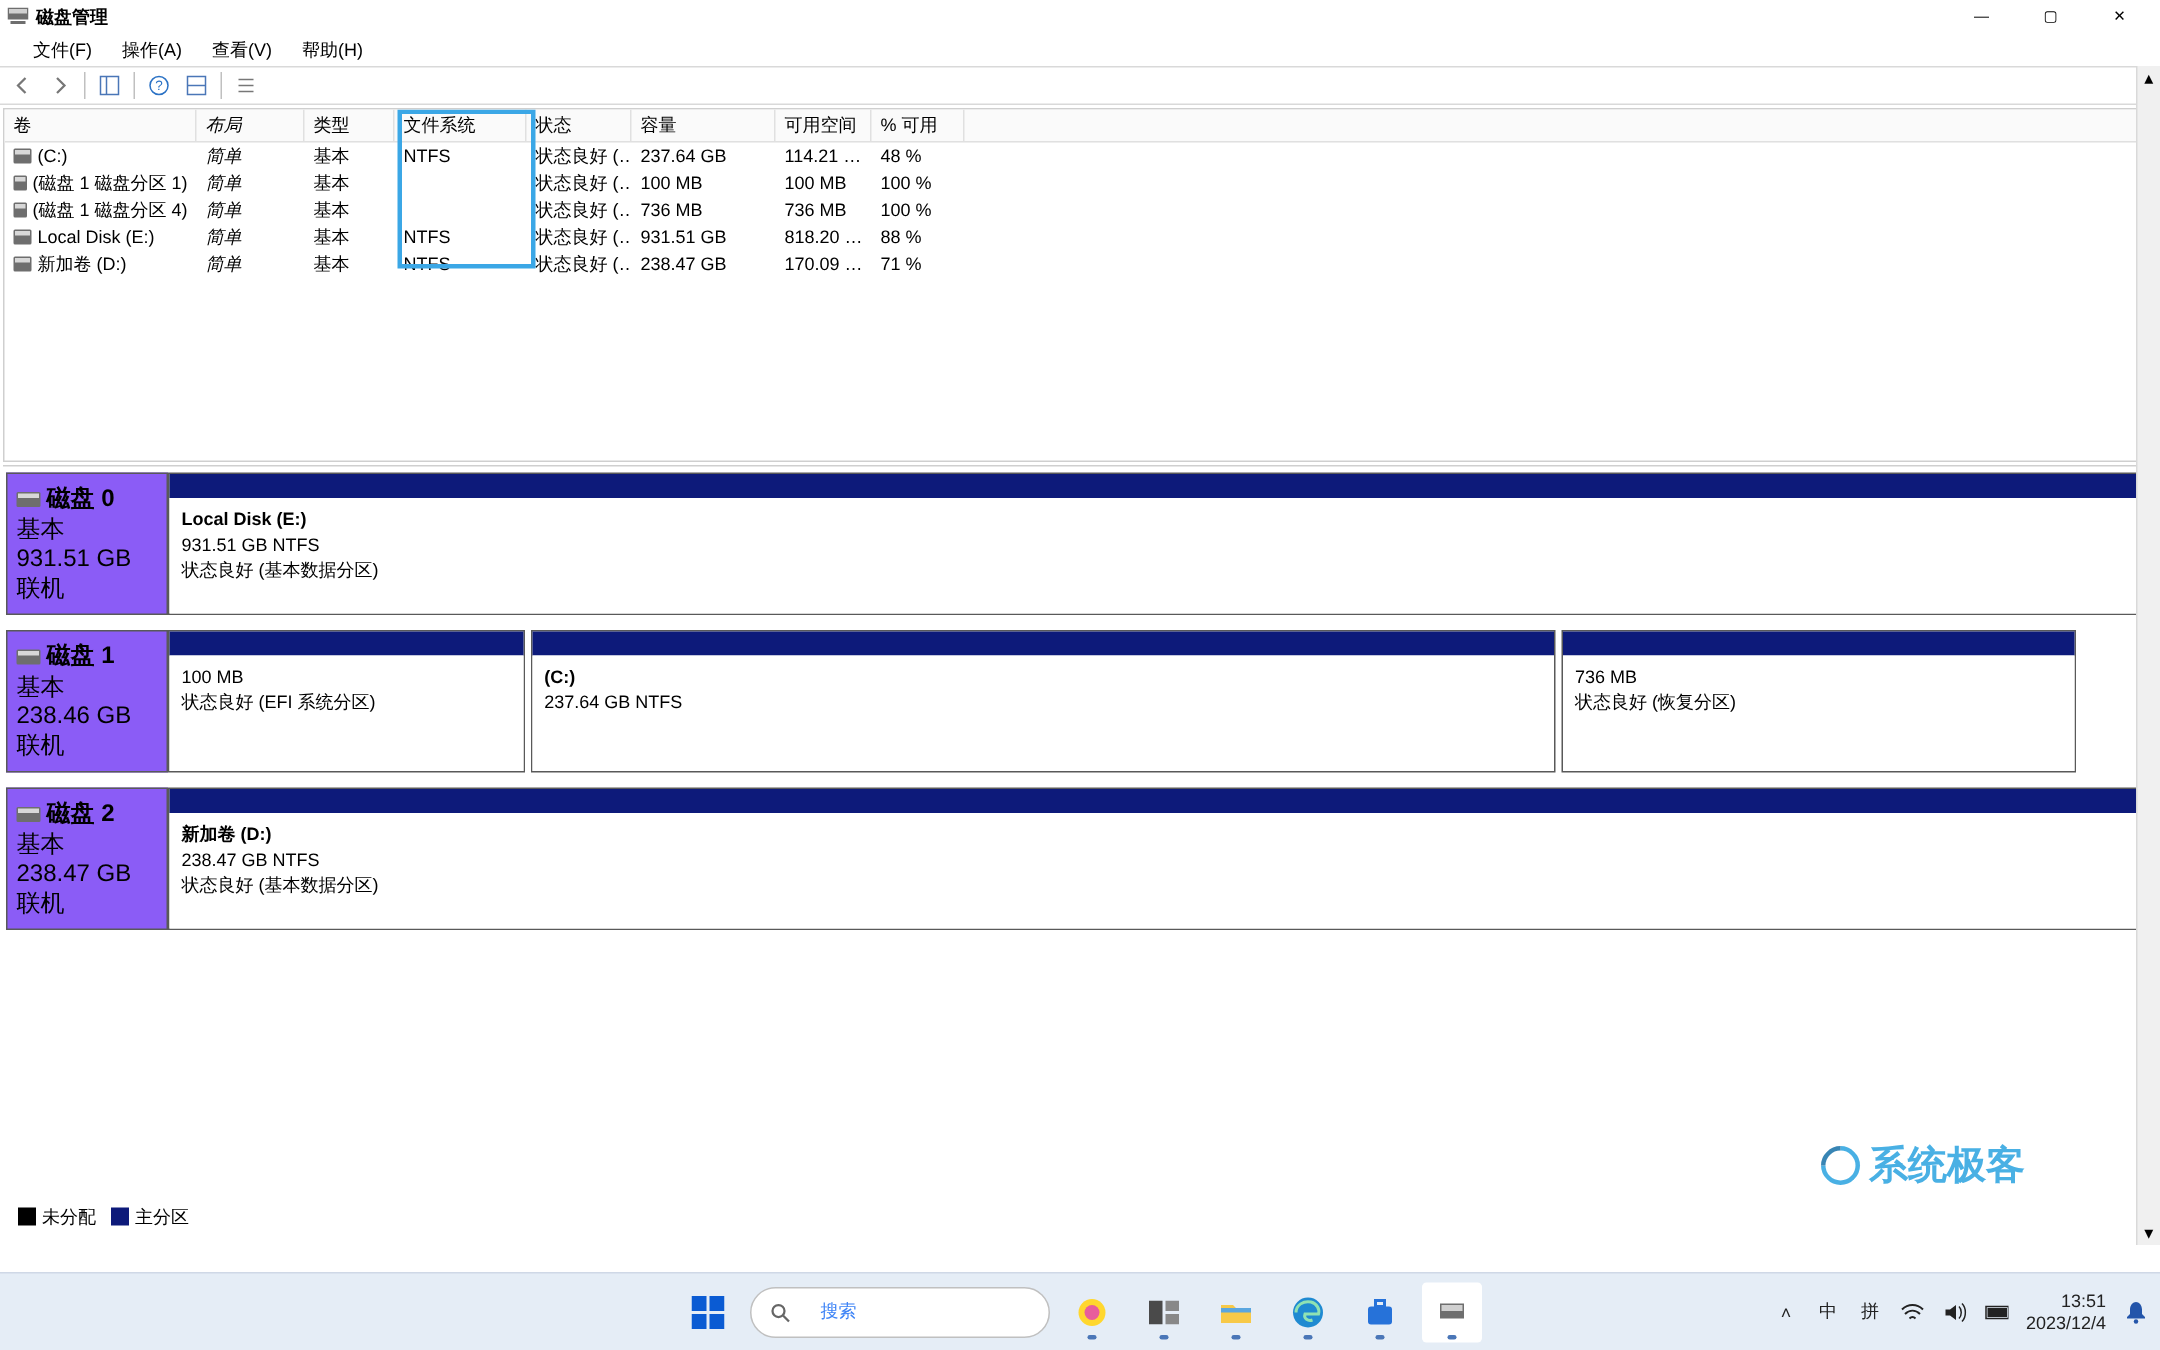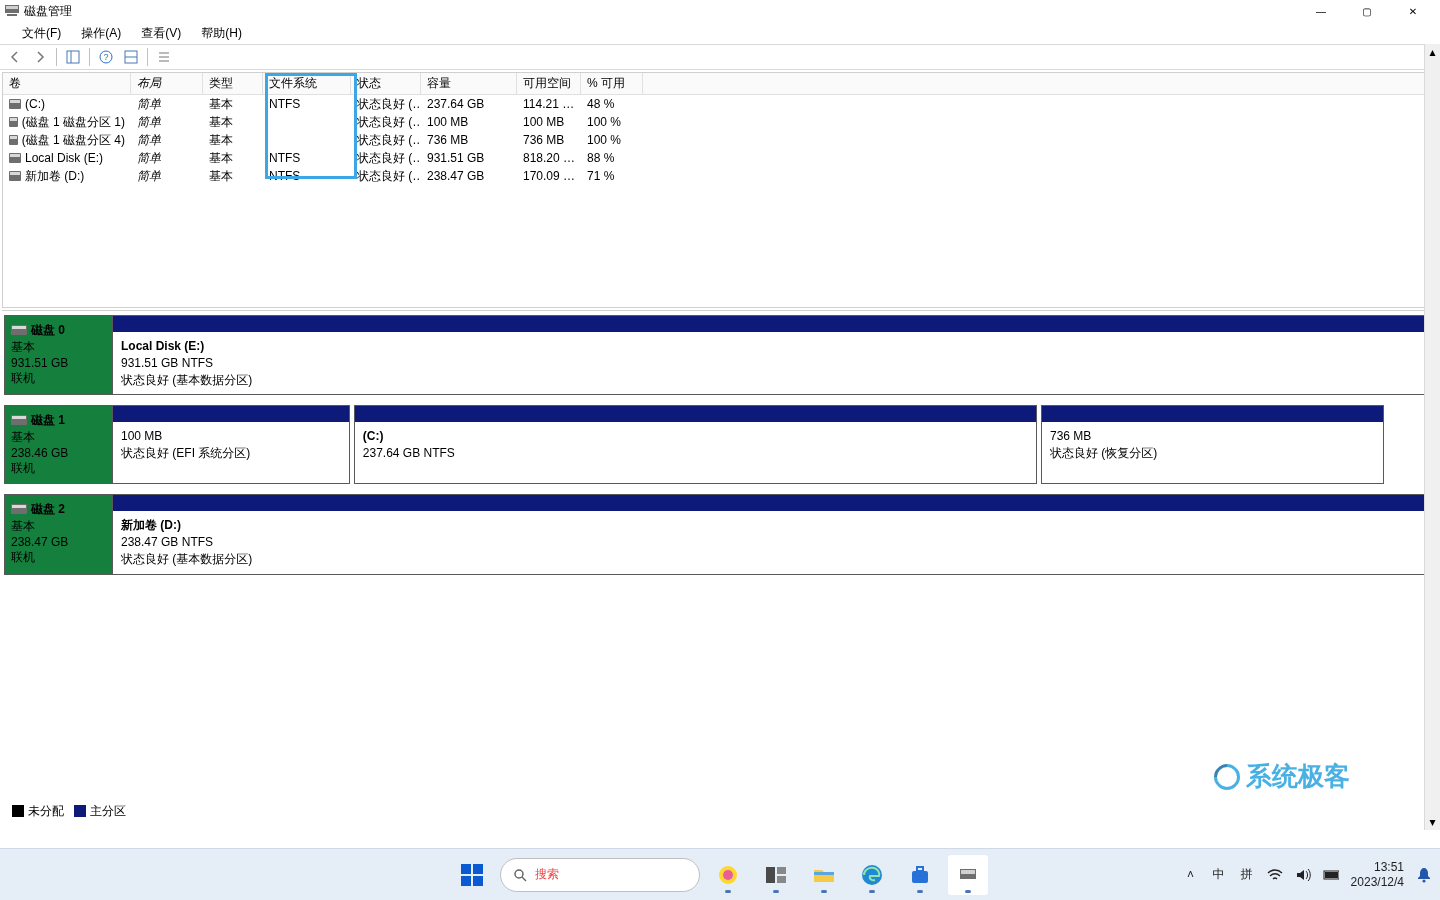--- a/index.html
+++ b/index.html
@@ -19,21 +19,21 @@
   align-items: center;
   background: #ffffff;
   border-bottom: 0;
   padding: 0 4px;
 }
 .titlebar .app-icon {
   width: 16px; height: 16px;
   margin-right: 4px;
   display:flex;align-items:center;justify-content:center;
 }
-.titlebar .title-text { flex: 0 0 auto; }
+.titlebar .title-text { flex: 0 0 auto; font-weight: bold; }
 .titlebar .spacer { flex: 1; }
 .win-controls { display:flex; gap: 0; }
 .win-controls .btn {
   width: 46px; height: 22px;
   display: flex; align-items: center; justify-content: center;
   font-size: 10px;
 }
 
 .menubar {
   height: 22px;
@@ -145,22 +145,22 @@
   border-top: 1px solid #cfcfcf;
 }
 .disk-row {
   display: flex;
   margin: 4px 2px 10px 2px;
 }
 .disk-label {
   width: 108px;
   border: 1px solid #595959;
   padding: 6px 6px;
-  font-size: 12px;
-  background: #15803d;
+  font-size: 16px;
+  background: #8b5cf6;
 }
 .disk-label .disk-ico {
   display:inline-block;width:16px;height:10px;
   background:#6e6e6e;border-radius:1px;margin-right:4px;
   position:relative;top:1px;
 }
 .disk-label .disk-ico::after{
   content:"";position:absolute;left:1px;right:1px;top:1px;height:3px;background:#d8d8d8;
 }
 .disk-label b { font-weight: bold; }
@@ -242,23 +242,23 @@
 .task-ico {
   width:40px;height:40px;border-radius:4px;
   display:flex;align-items:center;justify-content:center;
   position:relative;
 }
 .task-ico.active::after{
   content:"";position:absolute;bottom:2px;left:50%;transform:translateX(-50%);
   width:6px;height:3px;border-radius:2px;background:#4a76b7;
 }
 .searchbar {
-  display:flex;align-items:center;gap:8px;
+  display:flex;align-items:center;gap:20px;
   background:#fff;border:1px solid #c0c0c0;border-radius:20px;
-  height:34px;width:200px;padding:0 12px;color:#ef4444;
+  height:34px;width:200px;padding:0 12px;color:#3b82f6;
 }
 
 .tray {
   position:absolute;right:8px;
   display:flex;align-items:center;gap:12px;
   font-size:12px;color:#222;
 }
 .tray .clock { text-align:right;line-height:1.2;font-size:12px; }
 .tray-ico{width:16px;height:16px;display:flex;align-items:center;justify-content:center;}
 

